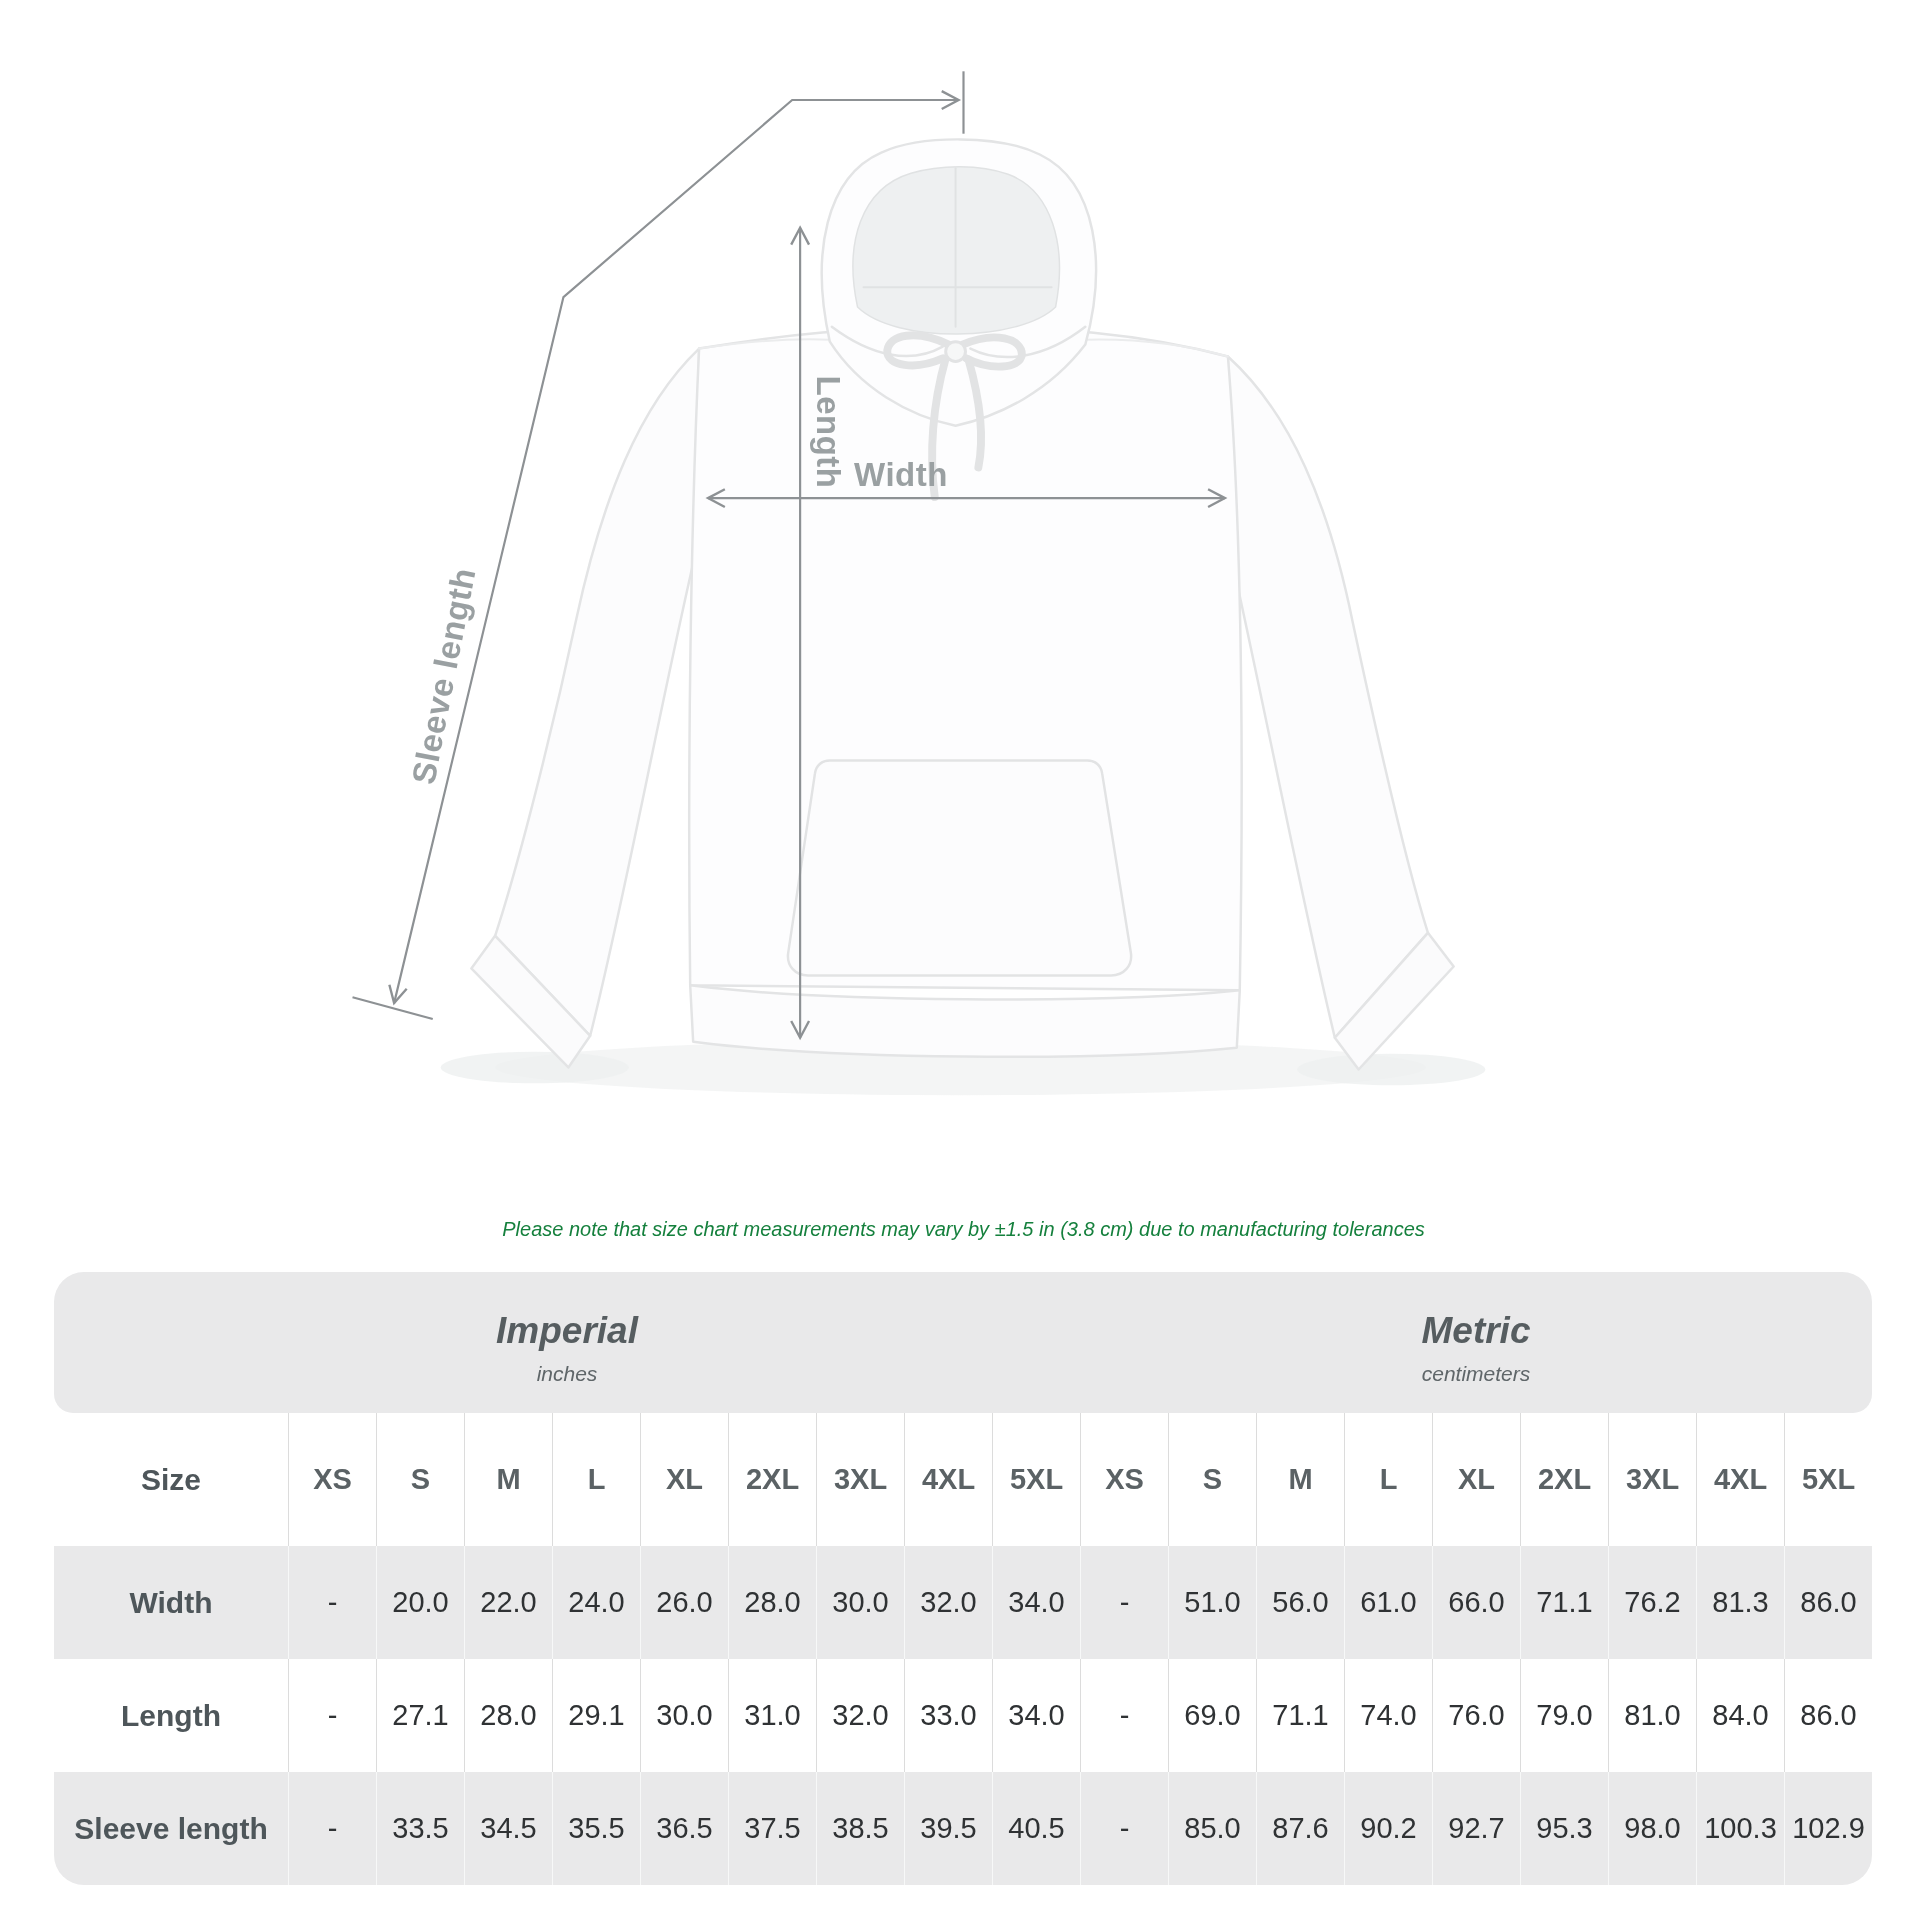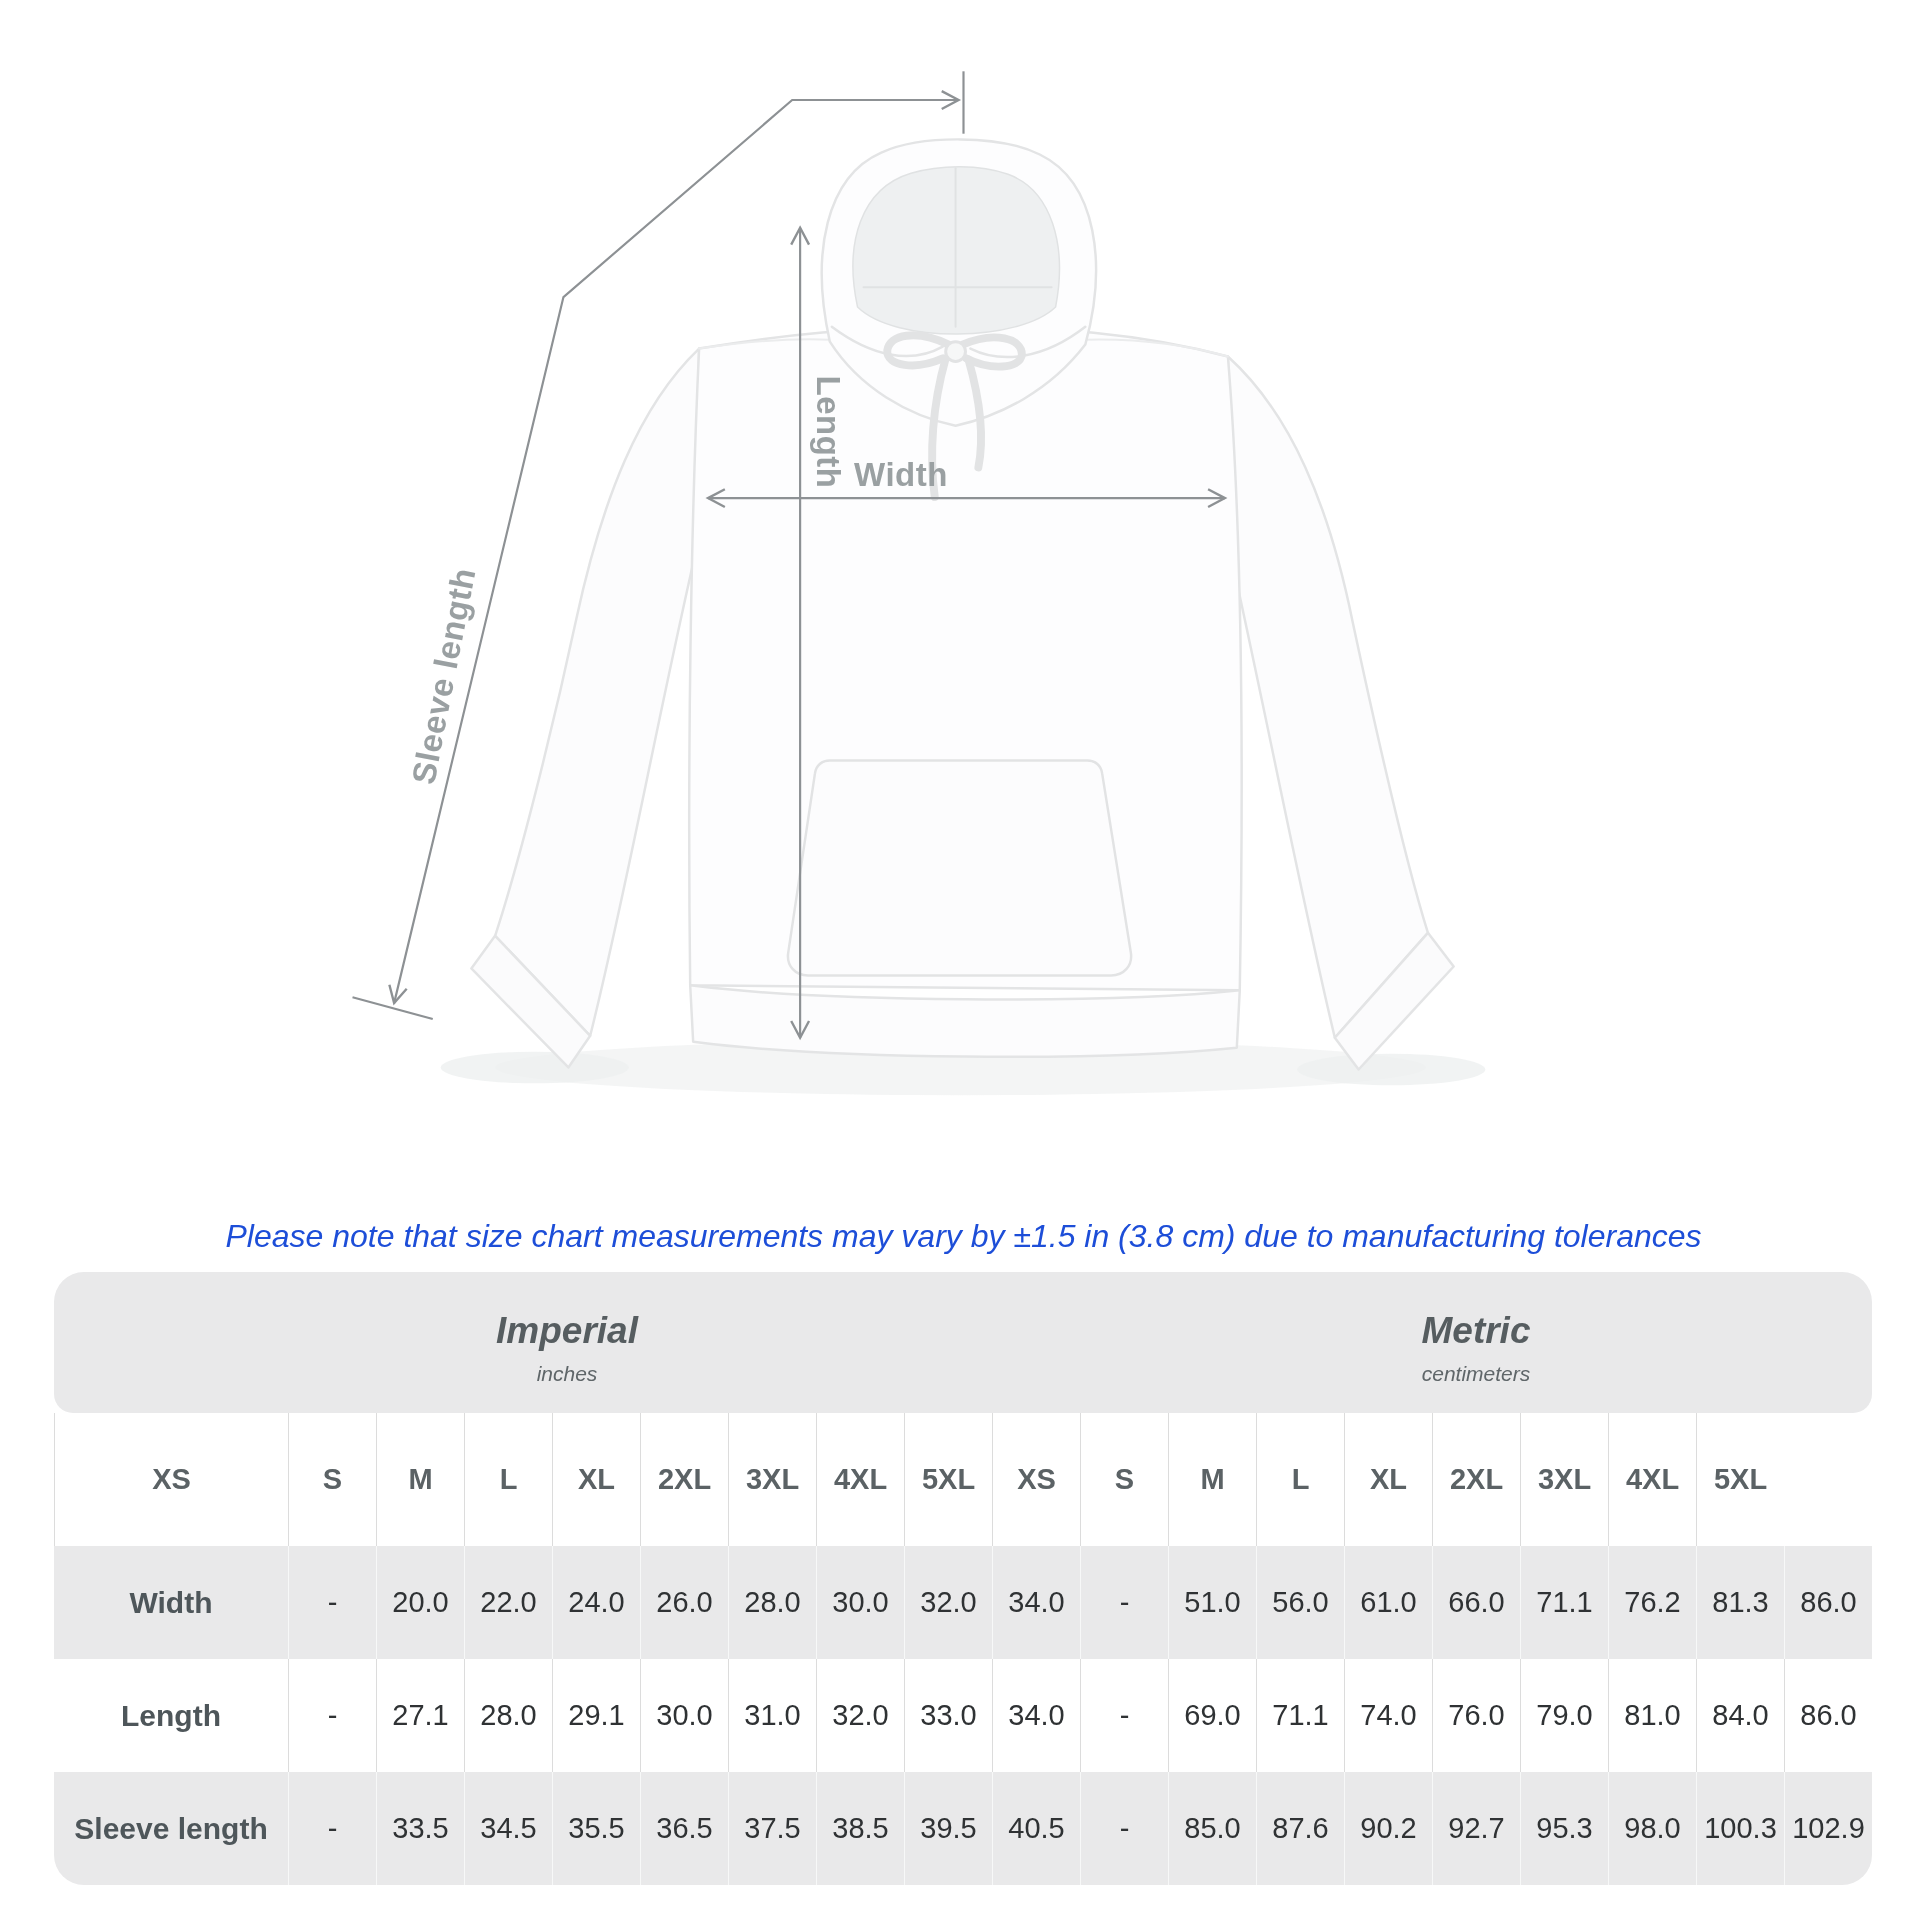--- a/index.html
+++ b/index.html
@@ -12,21 +12,21 @@
   .diag-label{position:absolute;font-weight:bold;color:#9aa0a2;font-size:33px;
               letter-spacing:0.5px;white-space:nowrap;}
   .width-label{left:901px;top:475px;transform:translate(-50%,-50%);}
   .length-label{left:828px;top:432px;transform:translate(-50%,-50%) rotate(90deg);}
   .sleeve-label{left:444px;top:676px;transform:translate(-50%,-50%) rotate(-79deg);}
 
   
   .title{position:absolute;top:1139px;left:0;width:100%;text-align:center;
          font-size:49px;font-weight:bold;color:#343434;}
   .subtitle{position:absolute;top:1218px;left:0;width:100%;text-align:center;
-            font-size:32px;font-style:italic;color:#1d4ed8;}
+            font-size:20px;font-style:italic;color:#15803d;}
 
   
   .panel{position:absolute;left:54px;top:1272px;width:1818px;border-radius:30px;
          overflow:hidden;background:#fff;}
   .trow{display:grid;grid-template-columns:234px repeat(18,1fr);}
   .group-row{height:141px;background:#e9e9ea;border-radius:19px;}
   .gcell{display:flex;flex-direction:column;align-items:center;justify-content:center;
          gap:10px;padding-top:10px;}
   .gi{grid-column:1/11;} .gm{grid-column:11/20;}
   .gtitle{font-size:37px;font-weight:bold;font-style:italic;color:#565d60;}
@@ -122,20 +122,21 @@
       <div class="gcell gi">
         <div class="gtitle">Imperial</div>
         <div class="gsub">inches</div>
       </div>
       <div class="gcell gm">
         <div class="gtitle">Metric</div>
         <div class="gsub">centimeters</div>
       </div>
     </div>
     <div class="trow header-row" id="header-row">
+        <div class="cell label-cell">Size</div>
         <div class="cell size-cell sep">XS</div>
         <div class="cell size-cell sep">S</div>
         <div class="cell size-cell sep">M</div>
         <div class="cell size-cell sep">L</div>
         <div class="cell size-cell sep">XL</div>
         <div class="cell size-cell sep">2XL</div>
         <div class="cell size-cell sep">3XL</div>
         <div class="cell size-cell sep">4XL</div>
         <div class="cell size-cell sep">5XL</div>
         <div class="cell size-cell sep">XS</div>

